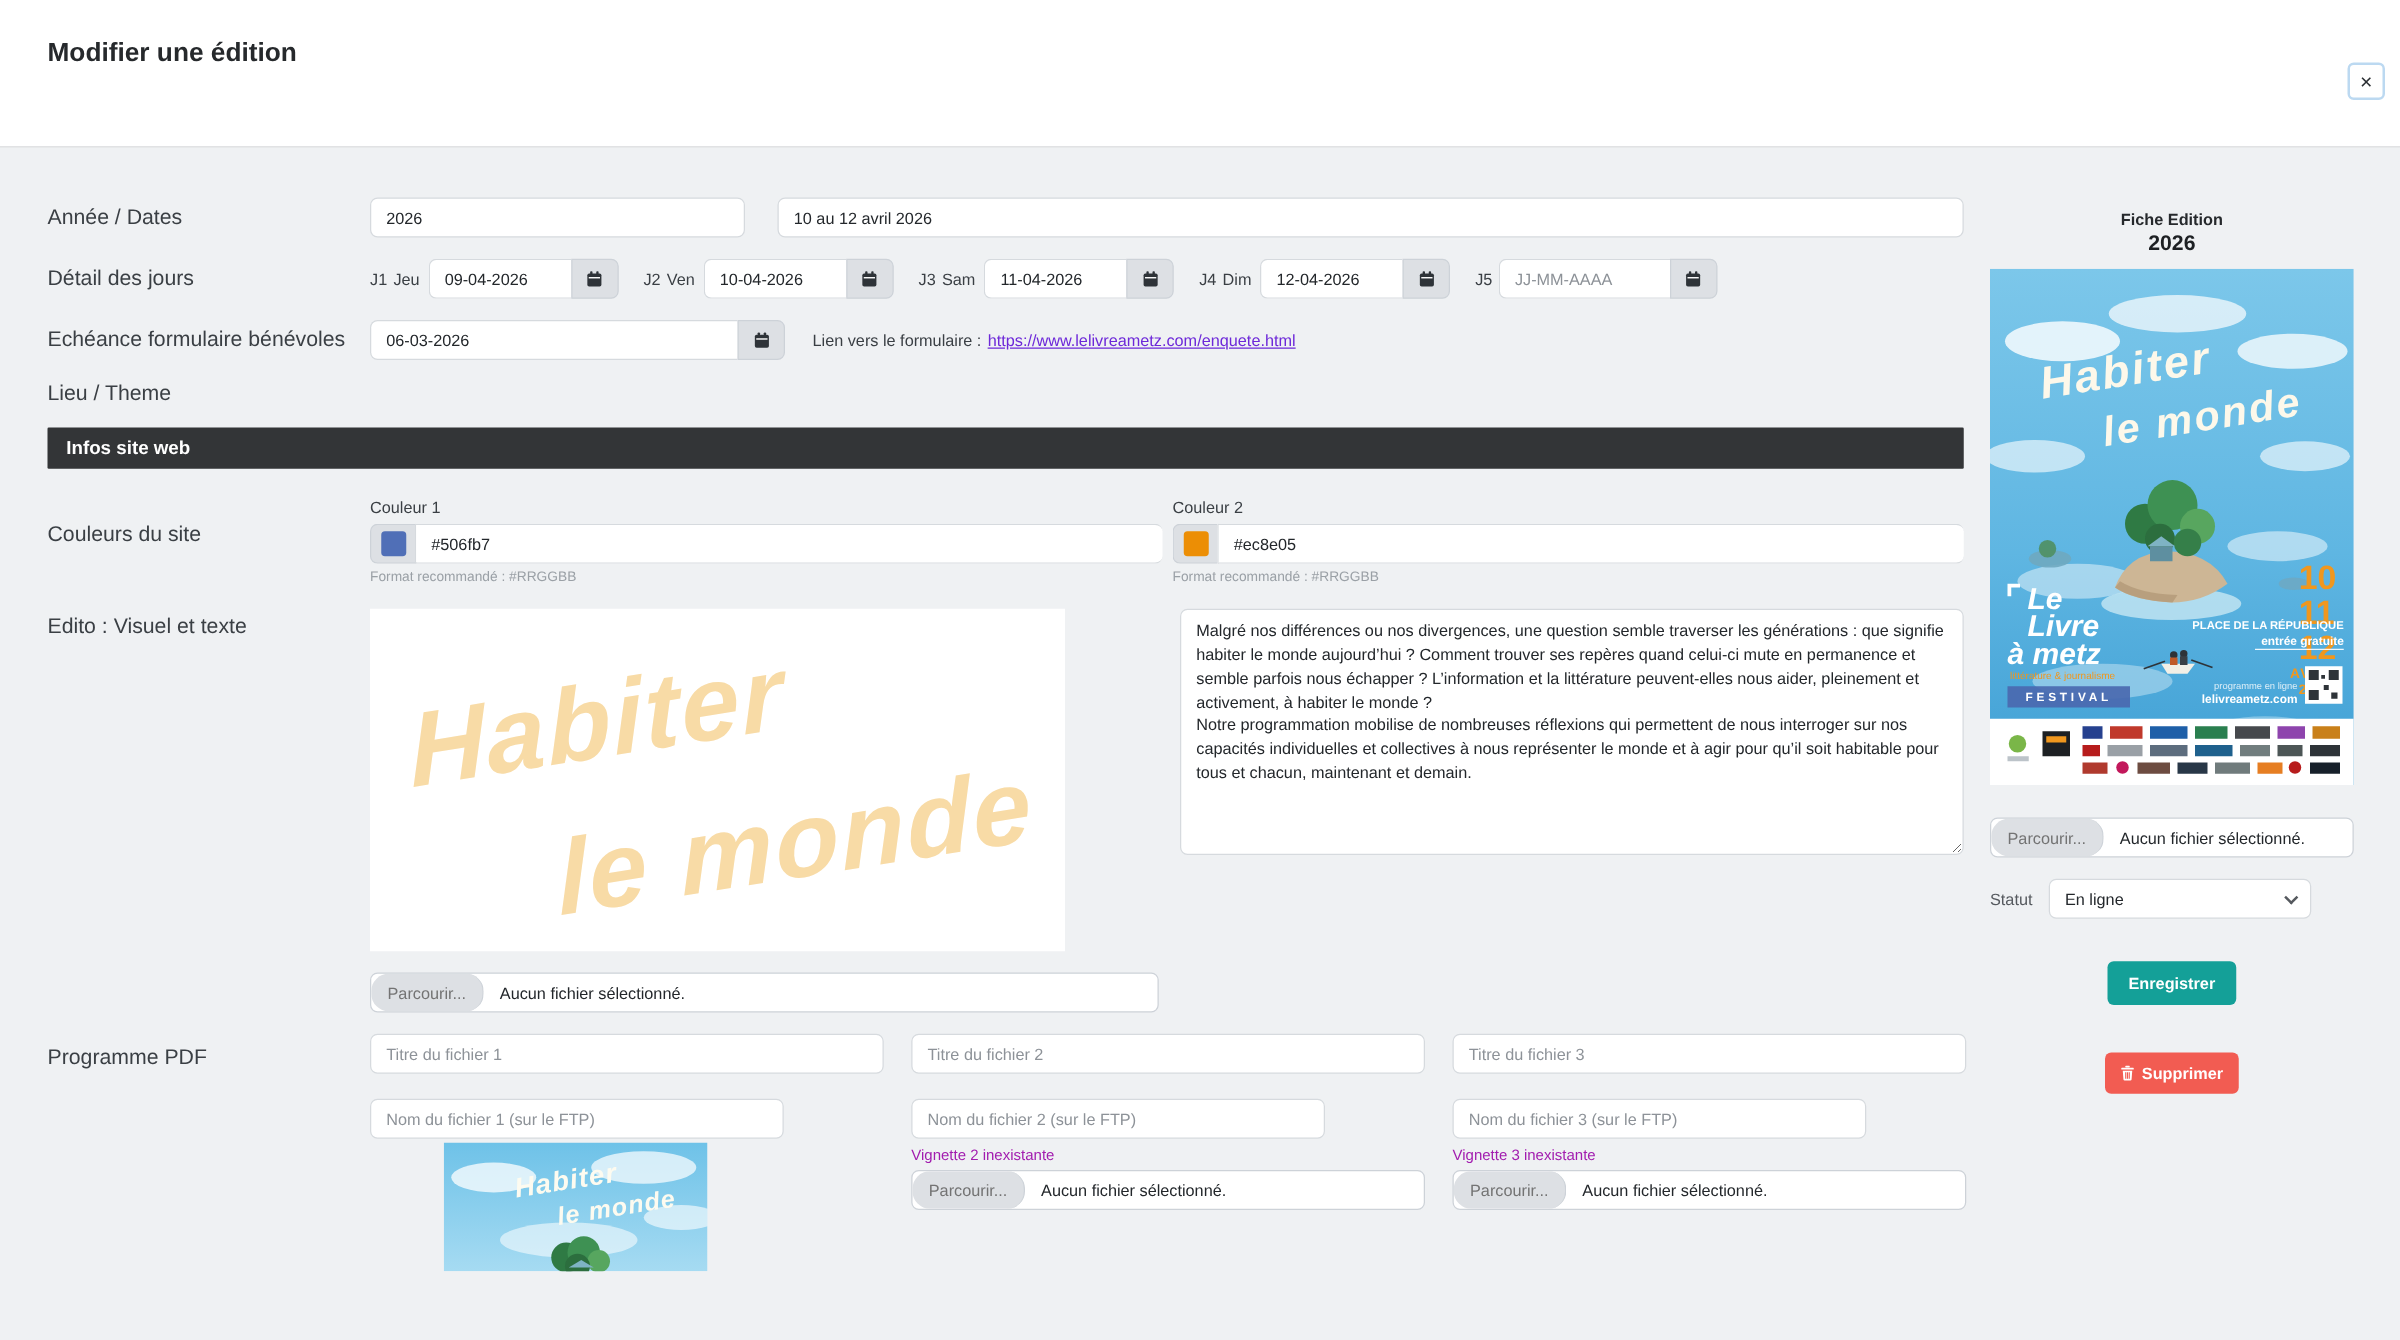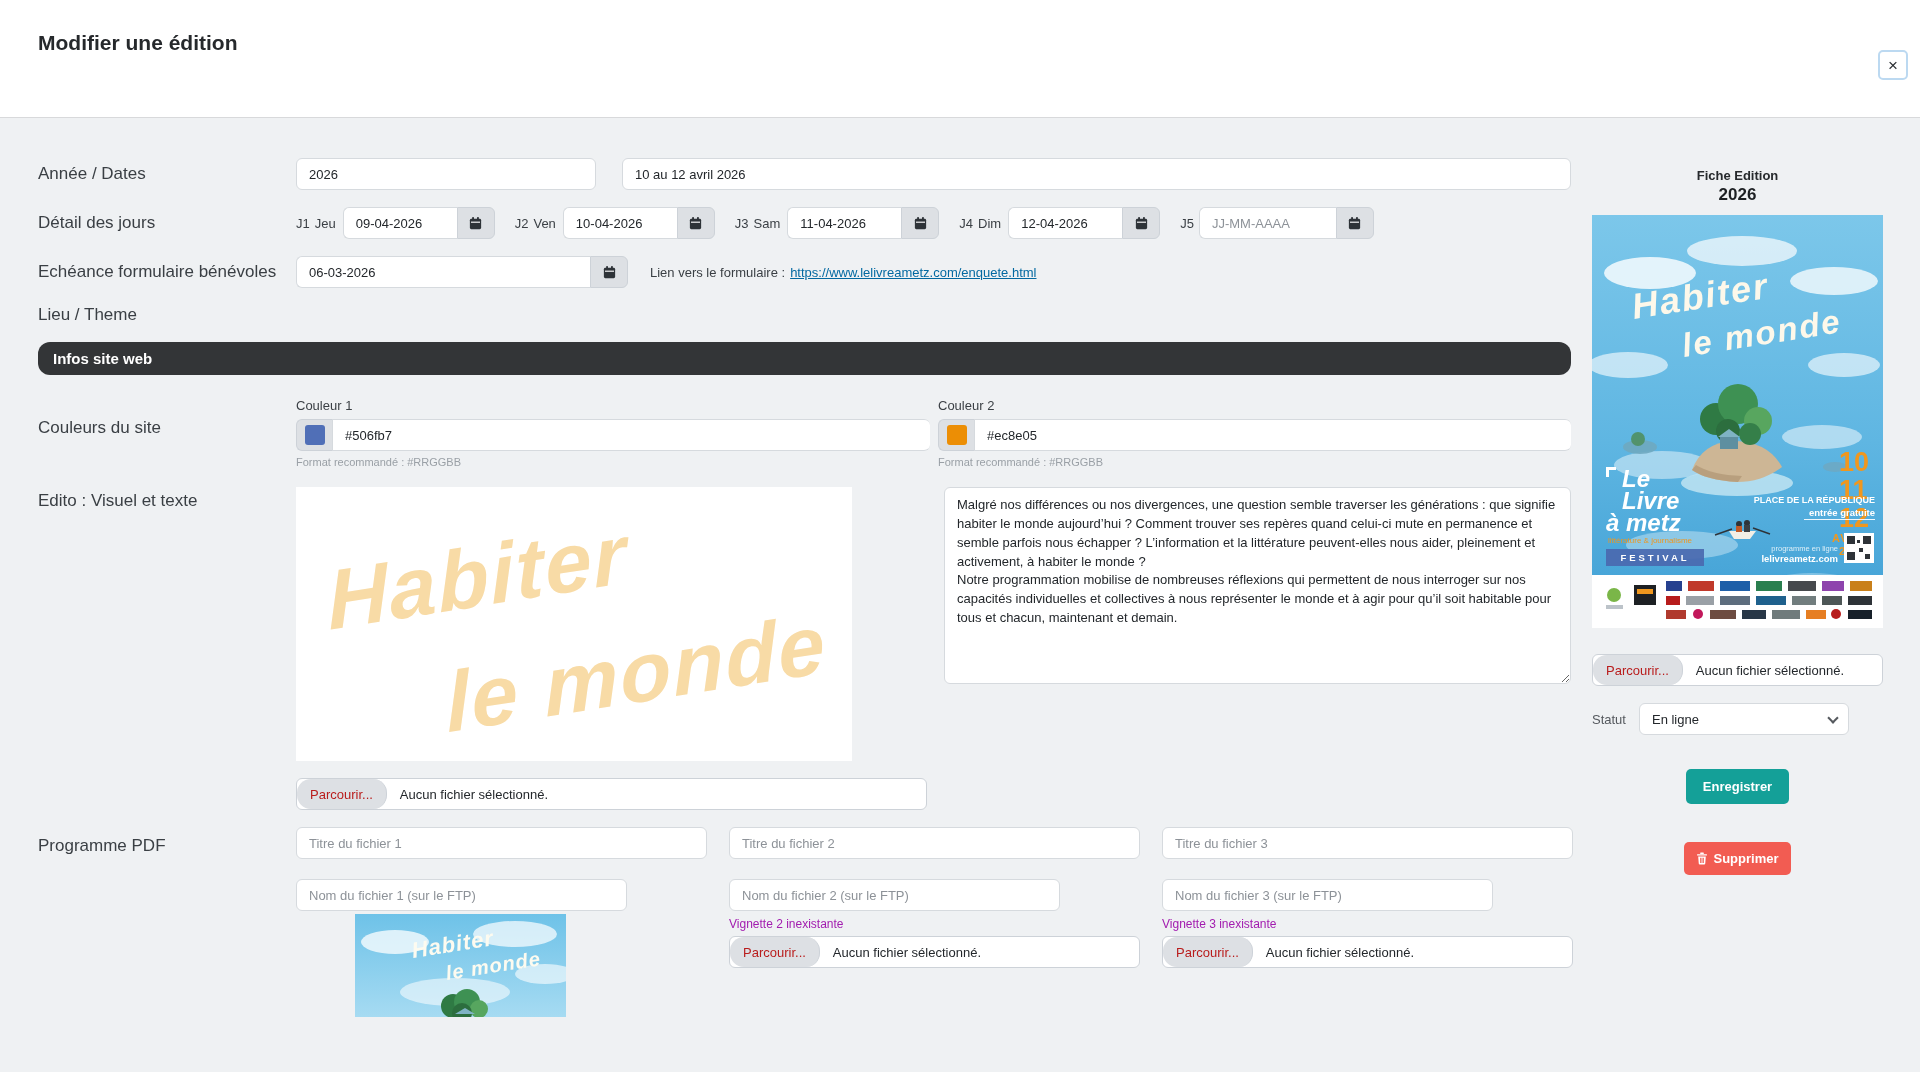--- a/index.html
+++ b/index.html
@@ -26,25 +26,25 @@
   .igroup { display:flex; align-items:stretch; }
   .igroup .inp { border-radius:6px 0 0 6px; border-right:none; }
   .cal-btn { width:38px; flex:0 0 38px; background:#dde0e4; border:1px solid #cdd2d8;
     border-radius:0 6px 6px 0; display:flex; align-items:center; justify-content:center; cursor:pointer; }
   .day-group { display:flex; align-items:center; }
   .day-code { font-size:13px; color:#3a3f44; margin-right:5px; }
   .day-name { font-size:13px; color:#3a3f44; margin-right:7px; }
   .file-group { display:flex; align-items:stretch; height:32px; background:#fff;
     border:1px solid #cdd2d8; border-radius:6px; overflow:hidden; cursor:pointer; }
   .file-btn { background:#dde0e4; border-right:1px solid #cdd2d8; padding:0 13px;
-    font-size:13px; color:#b91c1c; display:flex; align-items:center; white-space:nowrap;border-radius:14px; }
+    font-size:13px; color:#737373; display:flex; align-items:center; white-space:nowrap;border-radius:14px; }
   .file-text { padding:0 13px; font-size:13px; color:#23272b; display:flex; align-items:center; white-space:nowrap; }
-  .link { color:#0369a1; text-decoration:underline; }
+  .link { color:#6d28d9; text-decoration:underline; }
   .section-bar { background:#333537; color:#fff; font-size:15px; font-weight:700;
-    padding:8px 15px; border-radius:12px; margin:1px 0 23px 0; }
+    padding:8px 15px; border-radius:1px; margin:1px 0 23px 0; }
   .sub-label { font-size:13px; color:#3a3f44; margin-bottom:6px; }
   .helper { font-size:11px; color:#9aa0a6; margin-top:5px; }
   .swatch-wrap { width:36px; flex:0 0 36px; background:#dde0e4; border:1px solid #cdd2d8;
     border-right:none; border-radius:6px 0 0 6px; display:flex; align-items:center; justify-content:center; }
   .swatch { width:20px; height:20px; border-radius:3px; }
   .cgroup .inp { border-radius:0 6px 6px 0; }
   textarea.edito-text { width:627px; height:197px; background:#fff; border:1px solid #d6dade;
     border-radius:6px; padding:8px 12px; font-size:13px; line-height:1.45; color:#23272b;
     font-family:inherit; outline:none; }
   

